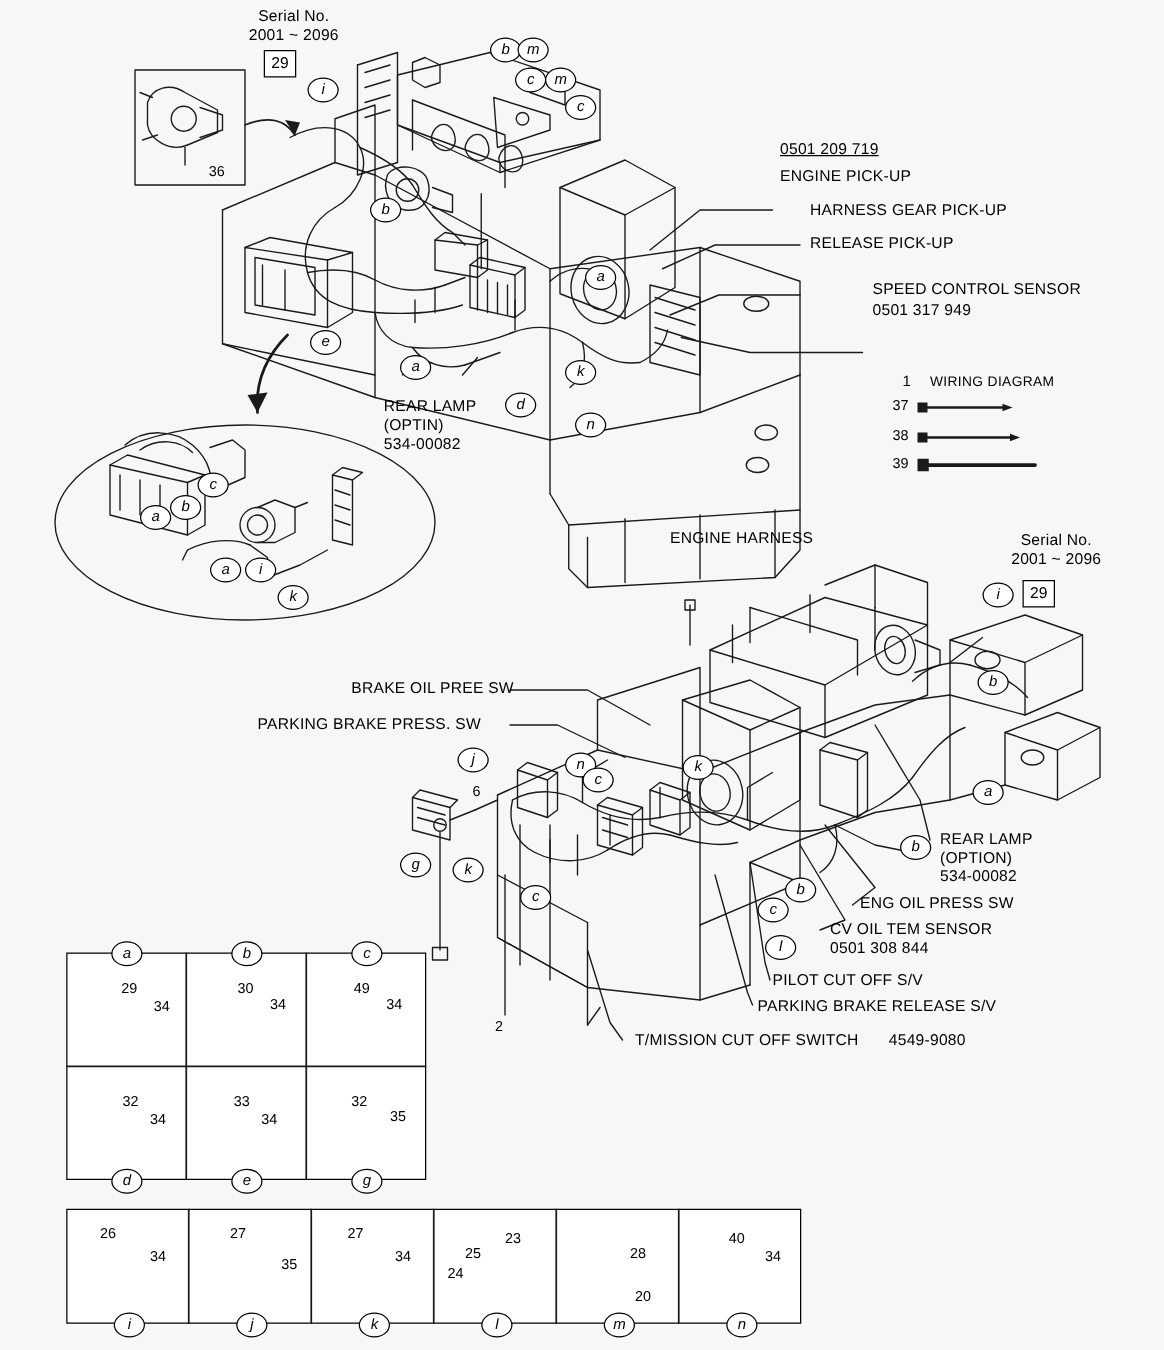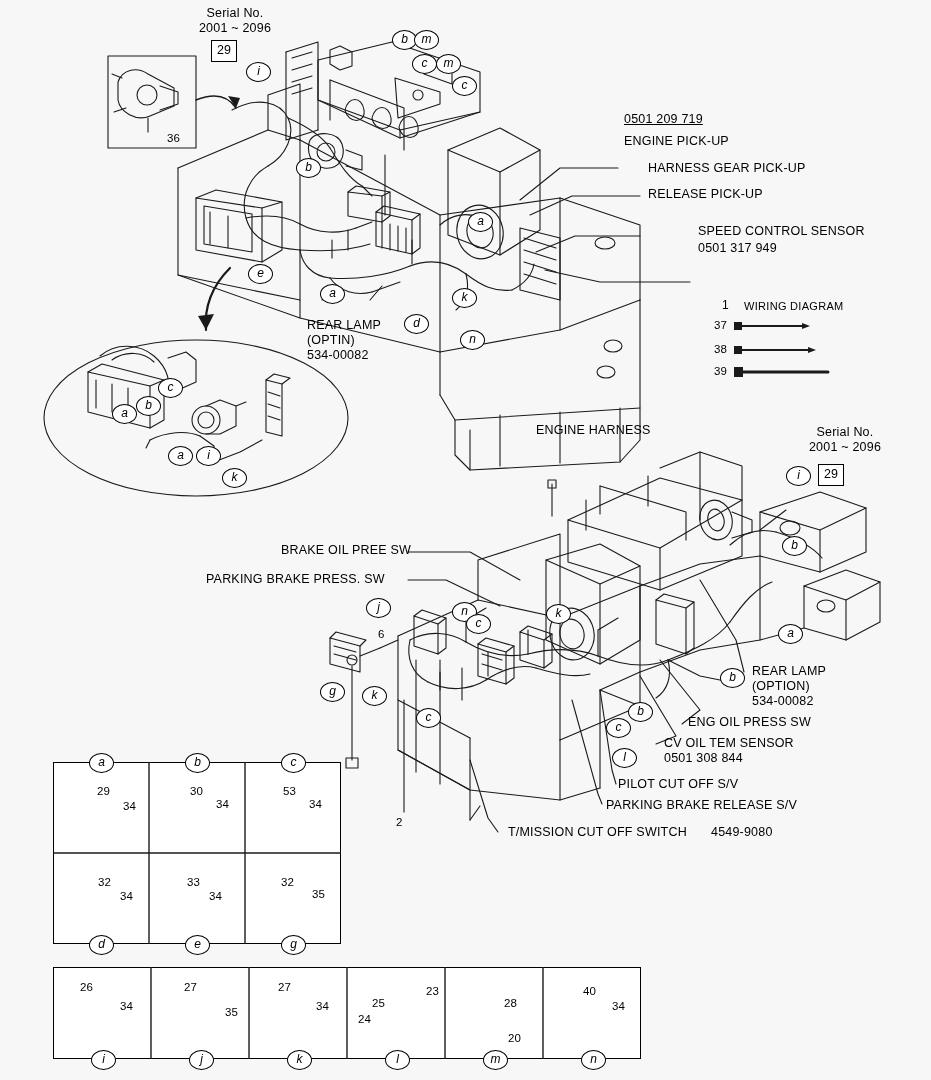--- a/index.html
+++ b/index.html
@@ -458,21 +458,21 @@
   <div class="bubble" style="left:185px;top:753px;">b</div>
   <div class="bubble" style="left:281px;top:753px;">c</div>
   <div class="bubble" style="left:89px;top:935px;">d</div>
   <div class="bubble" style="left:185px;top:935px;">e</div>
   <div class="bubble" style="left:281px;top:935px;">g</div>
 
   <div class="num" style="left:97px;top:785px;">29</div>
   <div class="num" style="left:123px;top:800px;">34</div>
   <div class="num" style="left:190px;top:785px;">30</div>
   <div class="num" style="left:216px;top:798px;">34</div>
-  <div class="num" style="left:283px;top:785px;">53</div>
+  <div class="num" style="left:283px;top:785px;">49</div>
   <div class="num" style="left:309px;top:798px;">34</div>
 
   <div class="num" style="left:98px;top:876px;">32</div>
   <div class="num" style="left:120px;top:890px;">34</div>
   <div class="num" style="left:187px;top:876px;">33</div>
   <div class="num" style="left:209px;top:890px;">34</div>
   <div class="num" style="left:281px;top:876px;">32</div>
   <div class="num" style="left:312px;top:888px;">35</div>
 
   <div class="tbl" style="left:53px;top:967px;width:588px;height:92px;"></div>
@@ -492,20 +492,20 @@
   <div class="bubble" style="left:483px;top:1050px;">m</div>
   <div class="bubble" style="left:581px;top:1050px;">n</div>
 
   <div class="num" style="left:80px;top:981px;">26</div>
   <div class="num" style="left:120px;top:1000px;">34</div>
   <div class="num" style="left:184px;top:981px;">27</div>
   <div class="num" style="left:225px;top:1006px;">35</div>
   <div class="num" style="left:278px;top:981px;">27</div>
   <div class="num" style="left:316px;top:1000px;">34</div>
   <div class="num" style="left:372px;top:997px;">25</div>
-  <div class="num" style="left:404px;top:985px;margin-left:22px;">23</div>
+  <div class="num" style="left:404px;top:985px;">23</div>
   <div class="num" style="left:358px;top:1013px;">24</div>
   <div class="num" style="left:504px;top:997px;">28</div>
   <div class="num" style="left:508px;top:1032px;">20</div>
   <div class="num" style="left:583px;top:985px;">40</div>
   <div class="num" style="left:612px;top:1000px;">34</div>
 
 </div>
 
 </body></html>

